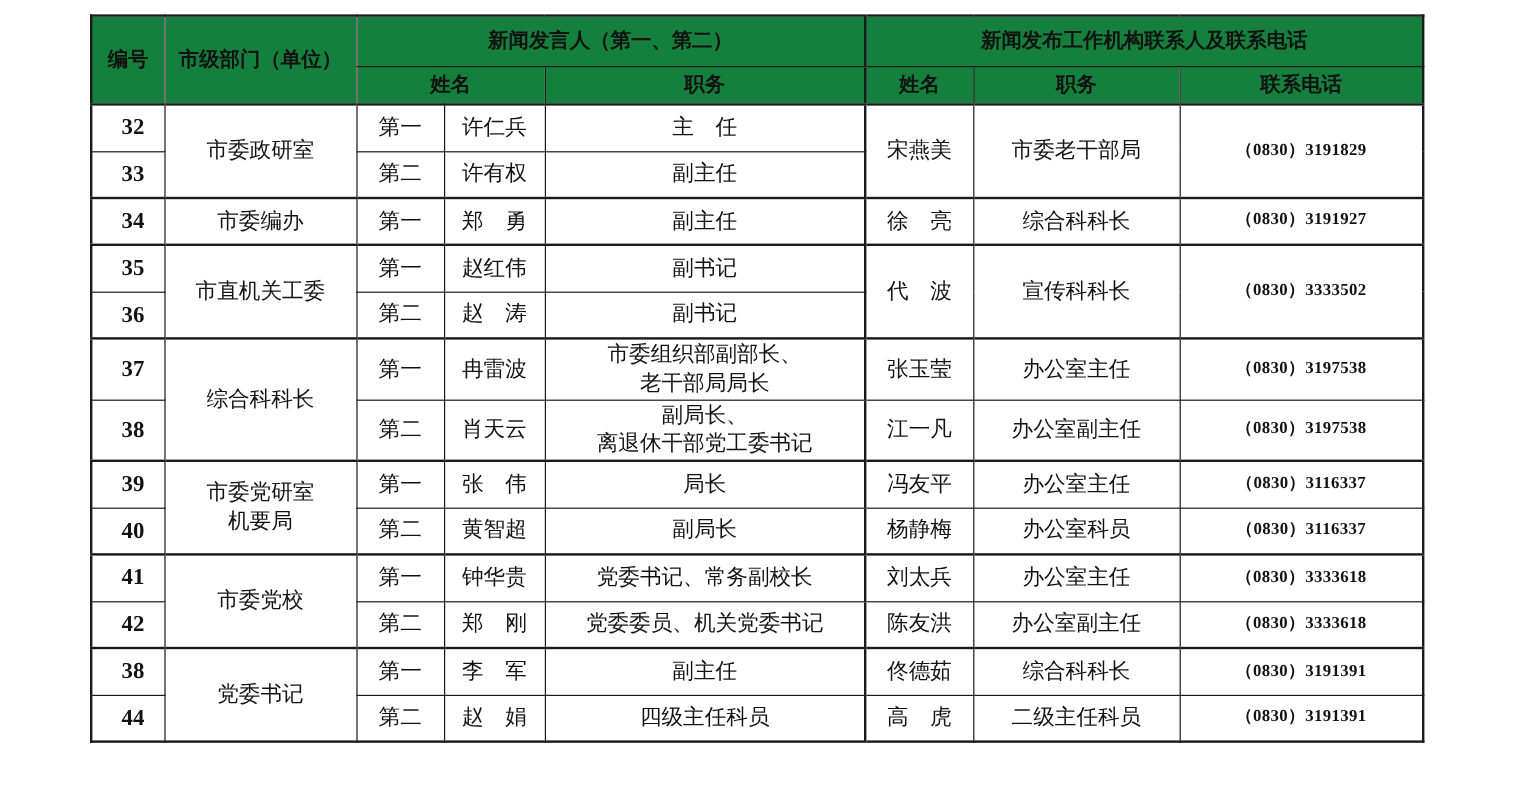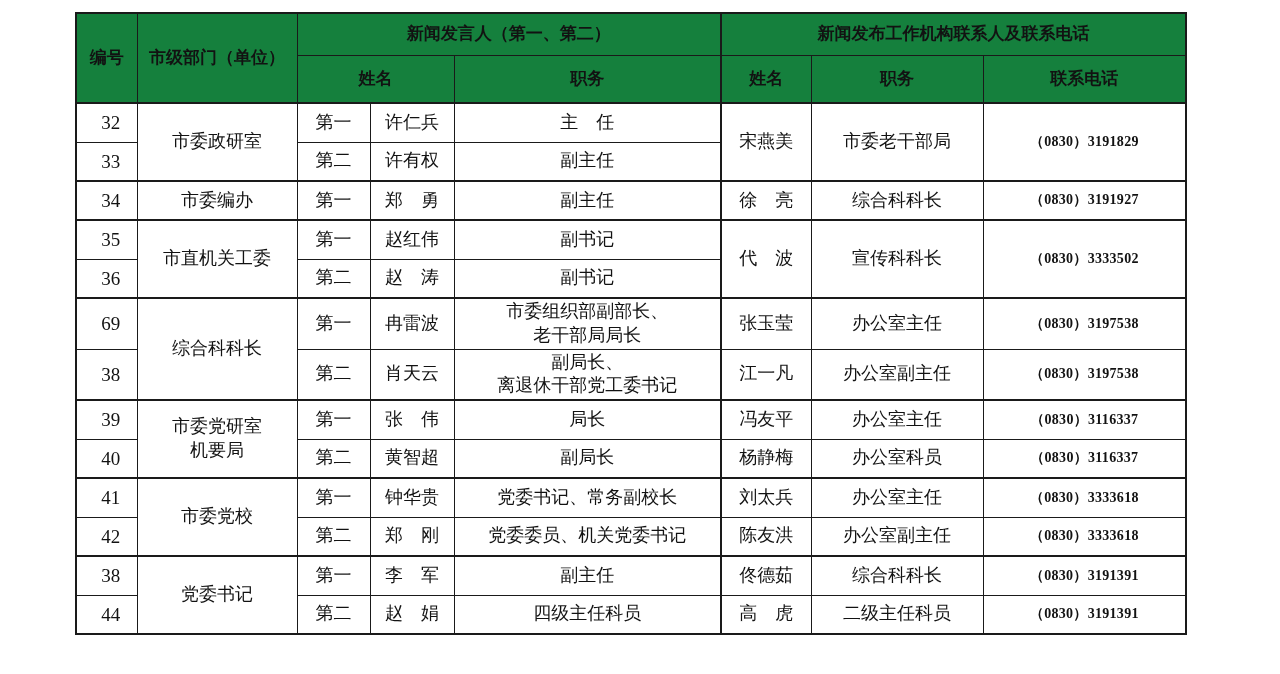--- a/index.html
+++ b/index.html
@@ -19,26 +19,26 @@
     white-space:pre-line;
     line-height:1.32;
     overflow:hidden;
   }
   thead th{
     font-family:"Liberation Sans","DejaVu Sans",sans-serif;
     font-weight:bold;font-size:17px;
     background:#15803d;
   }
   thead tr.hrow1{height:42px;}
-  thead tr.hrow2{height:48px;}
+  thead tr.hrow2{height:32px;}
   thead tr.hrow2 th{border-bottom:2px solid #1a1a1a;}
   tbody tr{height:39px;}
   tbody td{font-size:18px;}
   tbody tr.group-start td{border-top:2px solid #1a1a1a;}
-  td.num{font-size:19px;font-weight:normal;padding-left:10px;}
+  td.num{font-size:19px;font-weight:bold;padding-left:10px;}
   td.phone{font-size:14px;font-weight:bold;letter-spacing:.3px;white-space:nowrap;}
   td.dept{font-size:18px;margin-top:32px;}
   .divL{border-left:2px solid #1a1a1a;}
 </style>
 </head>
 <body>
 
 <div class="page">
   <table class="roster">
     <colgroup>
@@ -103,21 +103,21 @@
           <td class="title" rowspan="2">宣传科科长</td>
           <td class="phone" rowspan="2">（0830）3333502</td>
         </tr>
         <tr>
           <td class="num">36</td>
           <td class="rank">第二</td>
           <td class="cname">赵　涛</td>
           <td class="title">副书记</td>
         </tr>
         <tr class="group-start">
-          <td class="num">69</td>
+          <td class="num">37</td>
           <td class="dept" rowspan="2">综合科科长</td>
           <td class="rank">第一</td>
           <td class="cname">冉雷波</td>
           <td class="title">市委组织部副部长、
 老干部局局长</td>
           <td class="cname divL">张玉莹</td>
           <td class="title">办公室主任</td>
           <td class="phone">（0830）3197538</td>
         </tr>
         <tr>

